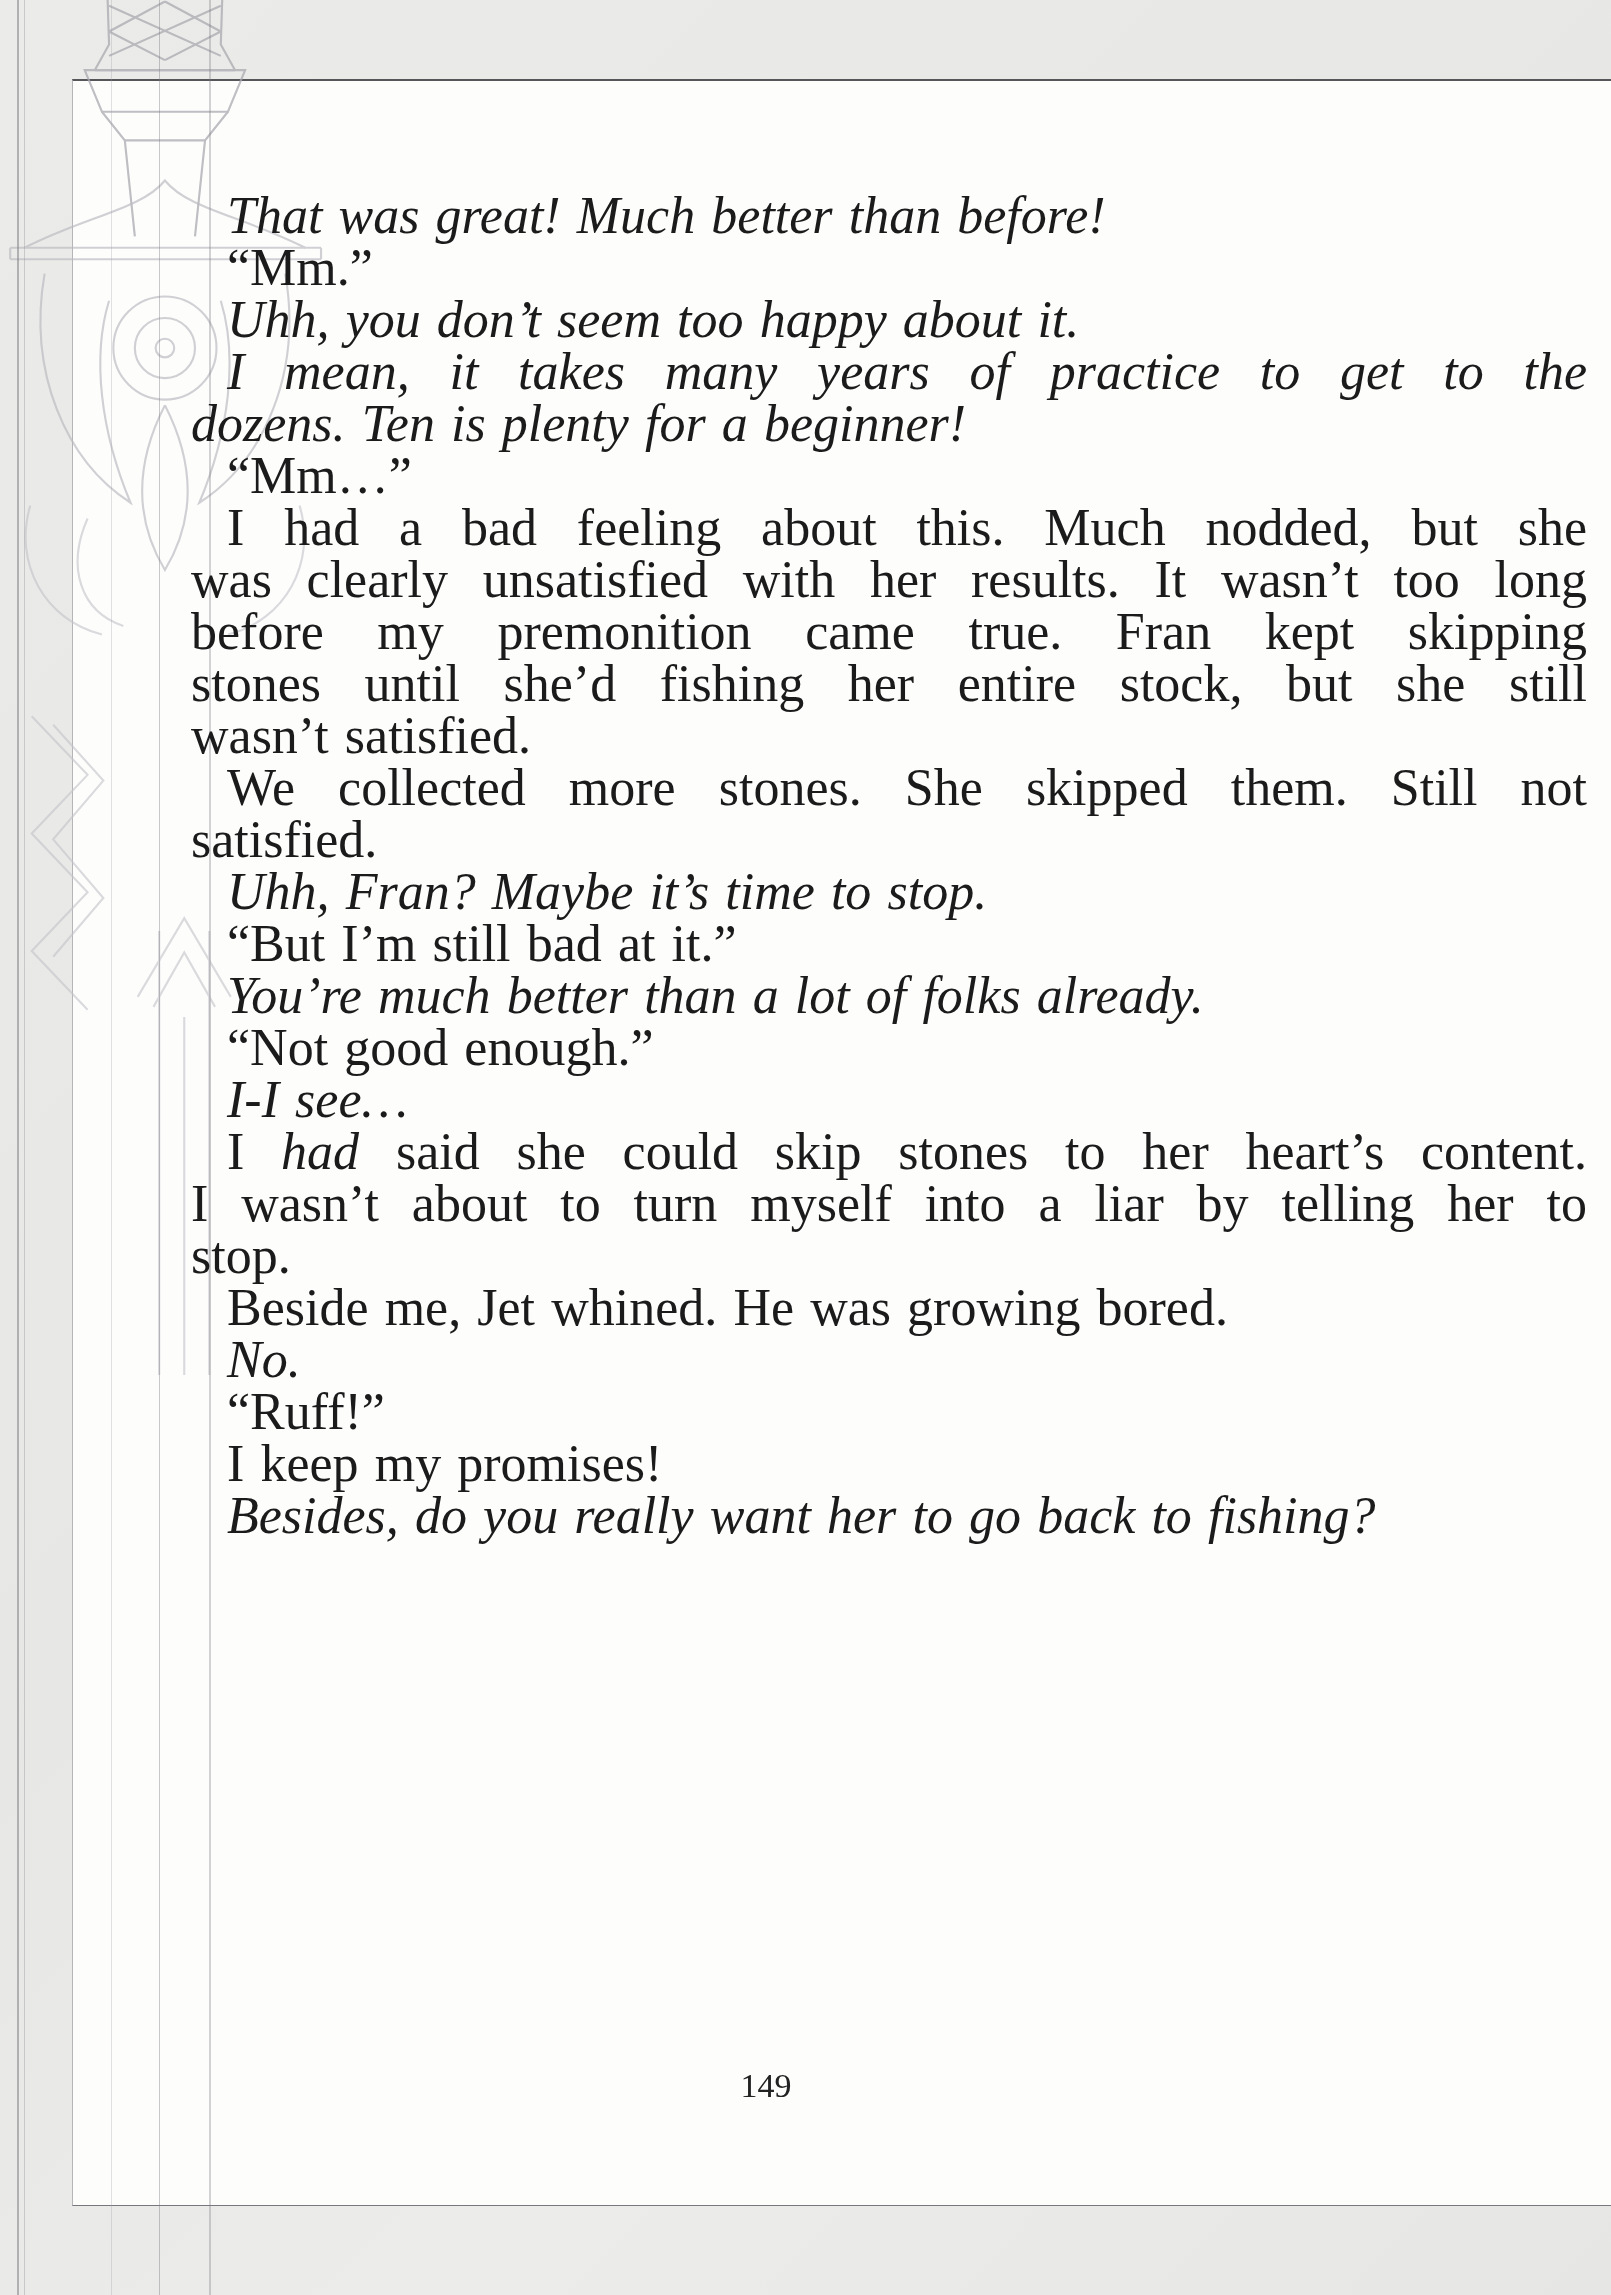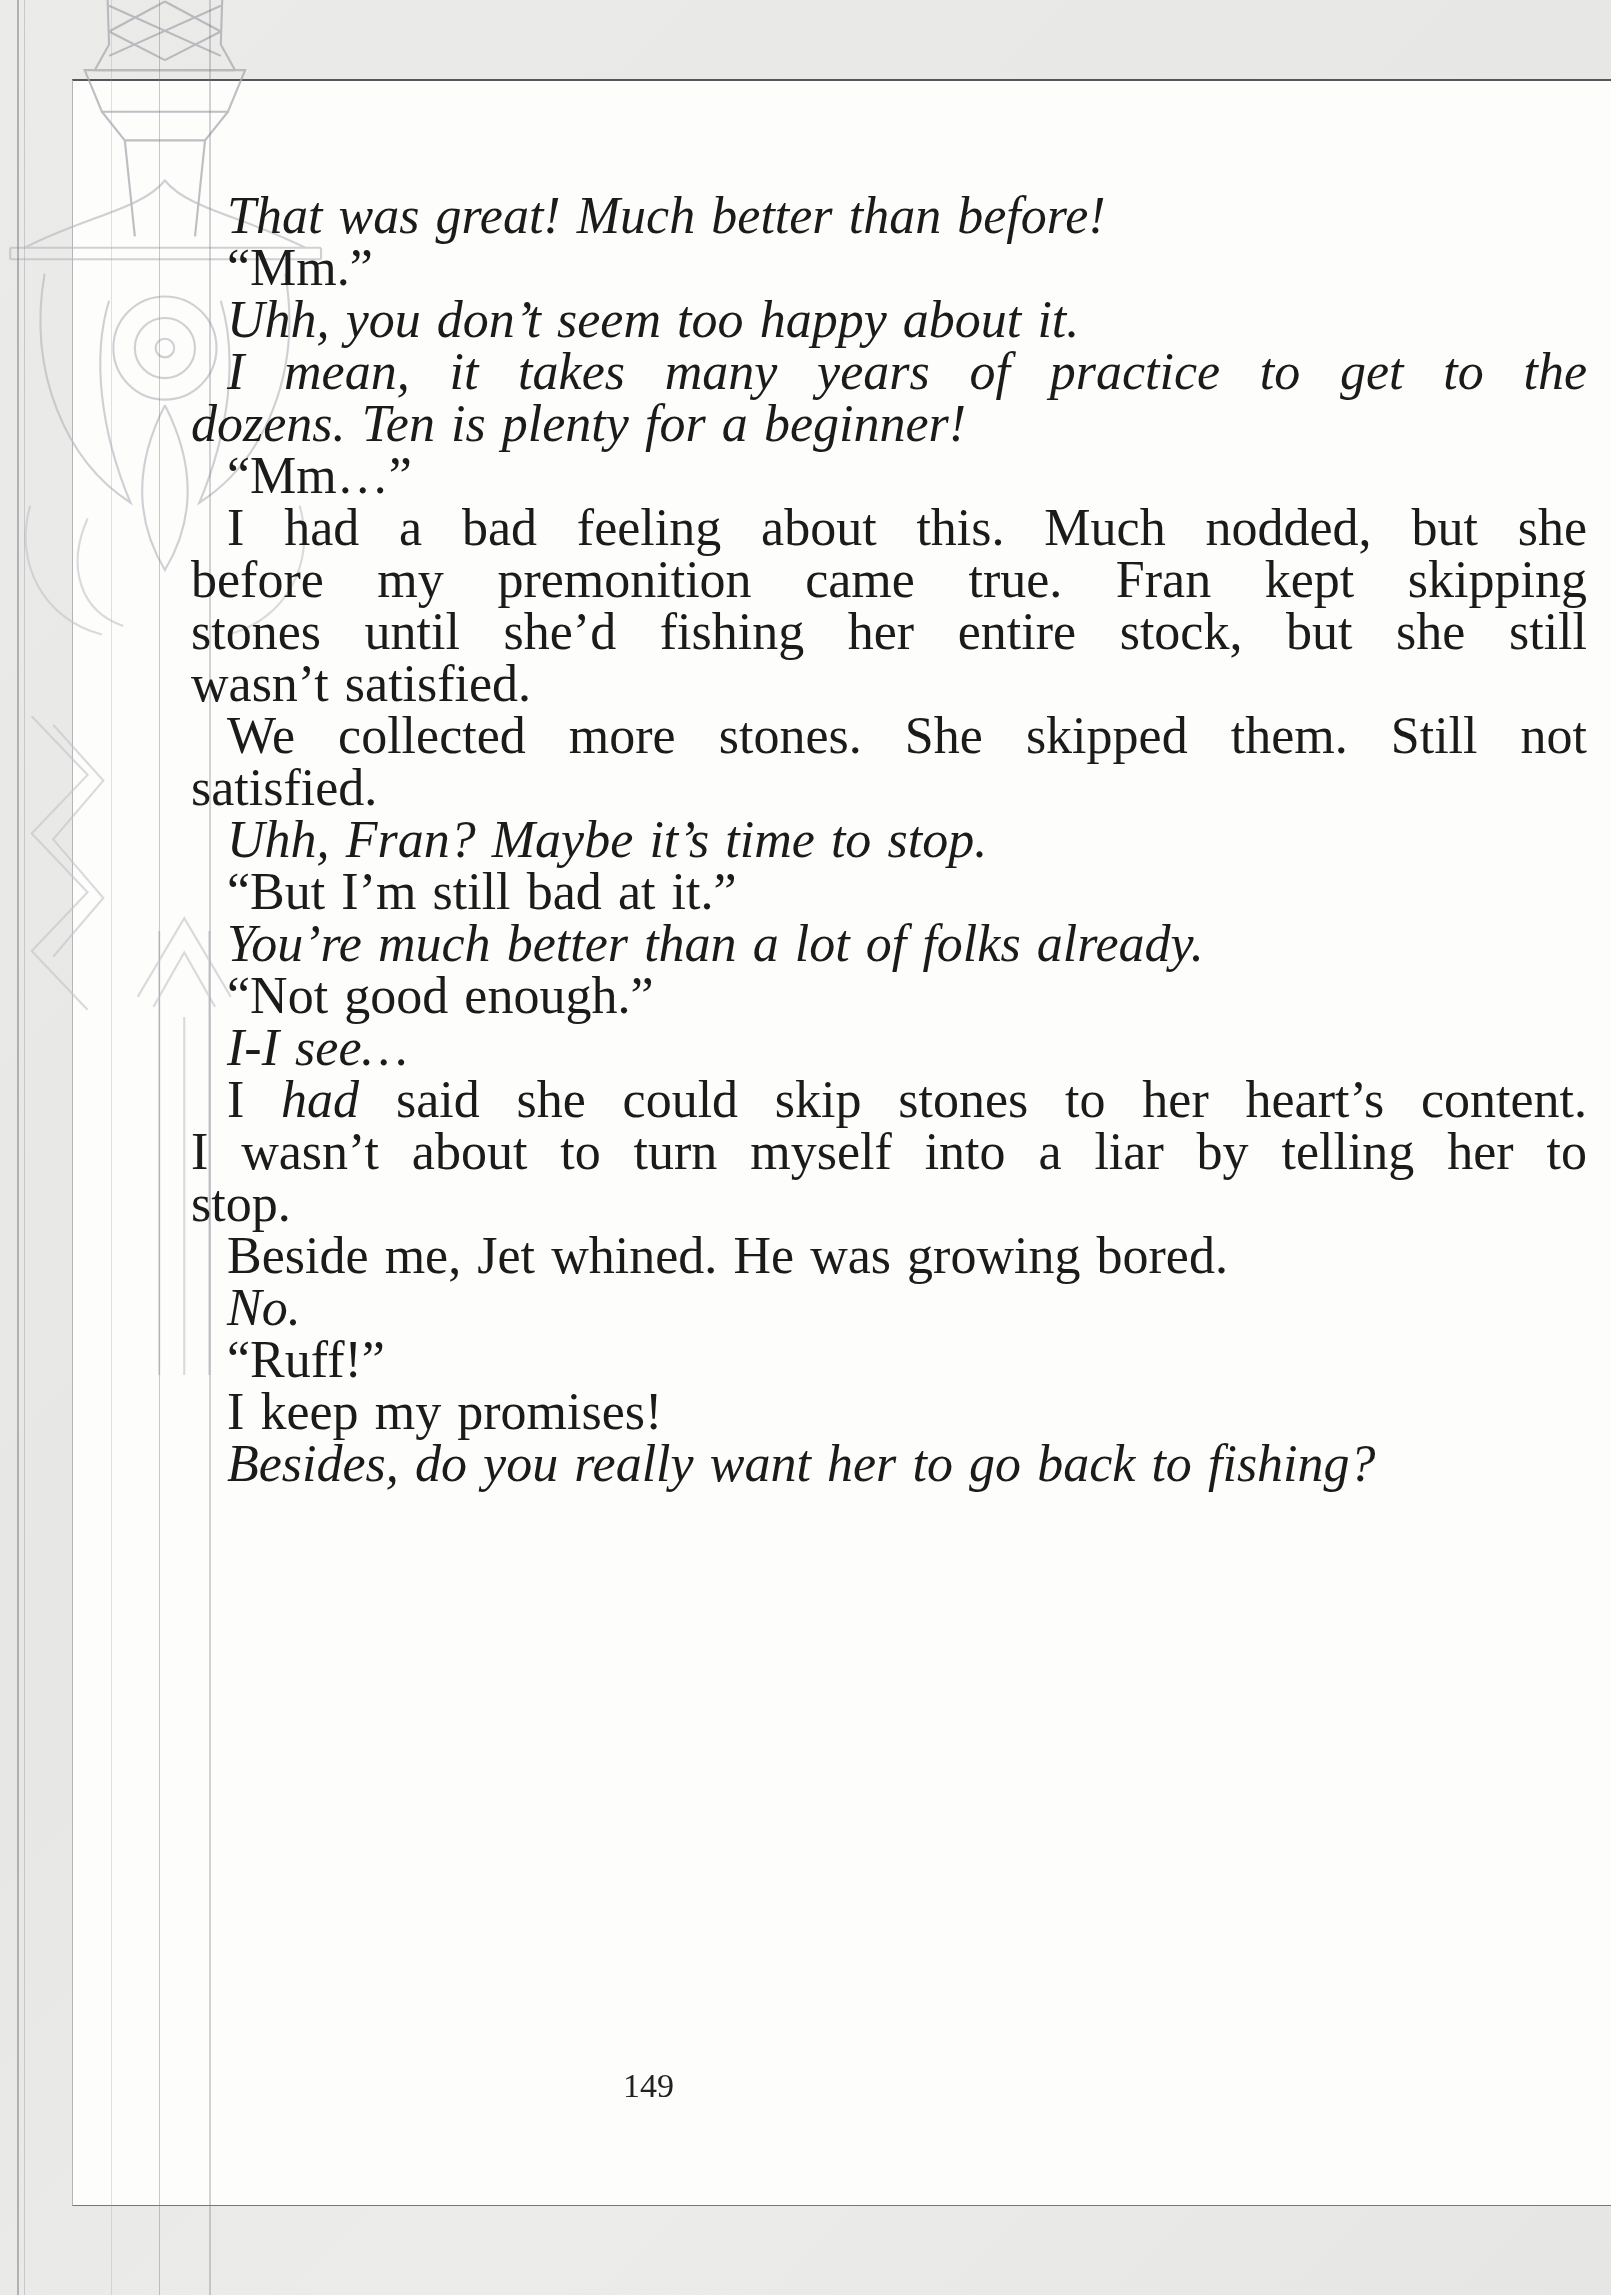--- a/index.html
+++ b/index.html
@@ -46,20 +46,21 @@
     word-spacing: 0.06em;
     overflow: visible;
   }
   .line.indent { padding-left: 36px; }
   .line.justify { text-align: justify; text-align-last: justify; }
   .line .it { font-style: italic; }
   .page-number {
     position: absolute;
     left: 623px; top: 2067px;
     width: 286px;
+    text-align: center;
     font-size: 34px;
     color: #222;
     font-variant-numeric: oldstyle-nums;
   }
 </style>
 </head>
 <body>
 
 <div class="scan-page"></div>
 
@@ -113,20 +114,21 @@
 </div>
 
 <div class="text-block" id="text-block">
     <div class="line indent"><span class="it">That was great! Much better than before!</span></div>
     <div class="line indent"><span class="">“Mm.”</span></div>
     <div class="line indent"><span class="it">Uhh, you don’t seem too happy about it.</span></div>
     <div class="line indent justify"><span class="it">I mean, it takes many years of practice to get to the</span></div>
     <div class="line"><span class="it">dozens. Ten is plenty for a beginner!</span></div>
     <div class="line indent"><span class="">“Mm…”</span></div>
     <div class="line indent justify"><span class="">I had a bad feeling about this. Much nodded, but she</span></div>
+    <div class="line justify"><span class="">was clearly unsatisfied with her results. It wasn’t too long</span></div>
     <div class="line justify"><span class="">before my premonition came true. Fran kept skipping</span></div>
     <div class="line justify"><span class="">stones until she’d fishing her entire stock, but she still</span></div>
     <div class="line"><span class="">wasn’t satisfied.</span></div>
     <div class="line indent justify"><span class="">We collected more stones. She skipped them. Still not</span></div>
     <div class="line"><span class="">satisfied.</span></div>
     <div class="line indent"><span class="it">Uhh, Fran? Maybe it’s time to stop.</span></div>
     <div class="line indent"><span class="">“But I’m still bad at it.”</span></div>
     <div class="line indent"><span class="it">You’re much better than a lot of folks already.</span></div>
     <div class="line indent"><span class="">“Not good enough.”</span></div>
     <div class="line indent"><span class="it">I-I see…</span></div>

